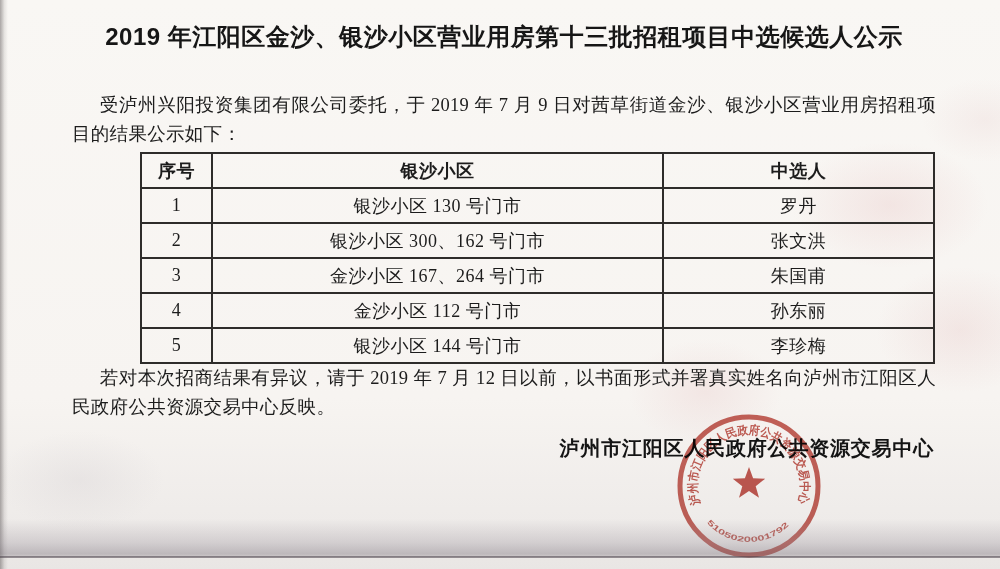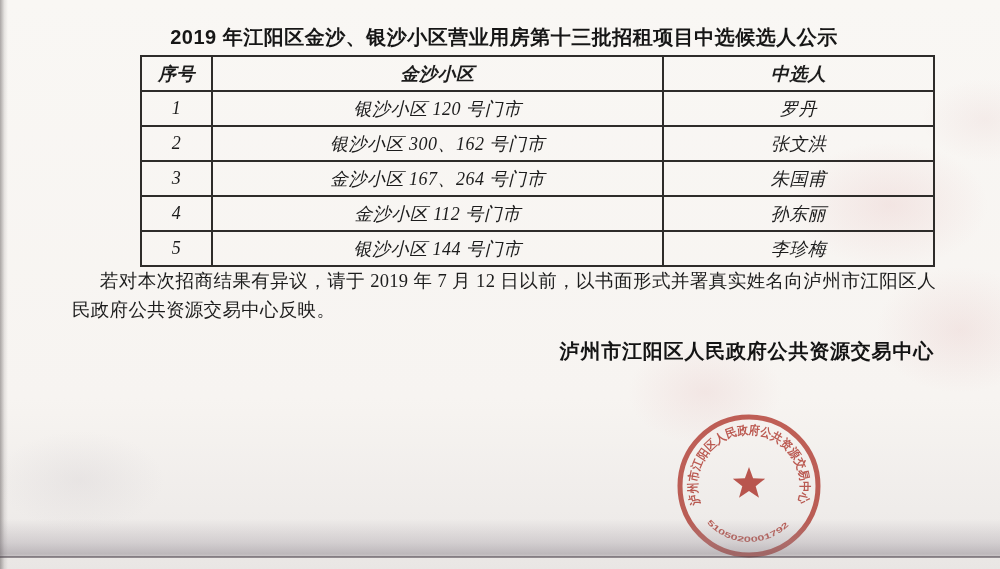--- a/index.html
+++ b/index.html
@@ -20,21 +20,21 @@
   }
   .content {
     position: absolute;
     inset: 0;
     padding: 0 64px 0 72px;
     box-sizing: border-box;
   }
   .title {
     margin: 22px 6px 0 6px;
     text-align: center;
-    font-size: 20px;
+    font-size: 24px;
     line-height: 30px;
     font-weight: 700;
     font-family: "Liberation Sans", sans-serif;
     letter-spacing: 0.5px;
     color: #161616;
   }
   .para {
     margin: 39px 0 0 0;
     font-size: 18.5px;
     line-height: 29px;
@@ -52,21 +52,20 @@
   }
   table.results td, table.results th {
     border: 2px solid #2e2c2a;
     height: 33px;
     padding: 0;
     text-align: center;
     vertical-align: middle;
     font-size: 18px;
     font-weight: 500;
     letter-spacing: 0.5px;
-    font-style: italic;
   }
   table.results th { font-weight: 600; }
   col.c-seq { width: 71px; }
   col.c-project { width: 451px; }
   col.c-winner { width: 271px; }
   .issuer {
     margin: 14px 0 0 0;
     text-align: right;
     padding-right: 2px;
     font-size: 20px;
@@ -114,36 +113,37 @@
   }
 </style>
 </head>
 <body>
 
 <div class="page">
   <div class="content">
 
     <div class="title">2019 年江阳区金沙、银沙小区营业用房第十三批招租项目中选候选人公示</div>
 
+    <p class="para intro">受泸州兴阳投资集团有限公司委托，于 2019 年 7 月 9 日对茜草街道金沙、银沙小区营业用房招租项目的结果公示如下：</p>
 
     <table class="results">
       <colgroup>
         <col class="c-seq">
           <col class="c-project">
           <col class="c-winner">
       </colgroup>
       <tbody>
           <tr>
         <th>序号</th>
-        <th>金沙小区</th>
+        <th>银沙小区</th>
         <th>中选人</th>
       </tr>
       <tr>
         <td>1</td>
-        <td>银沙小区 120 号门市</td>
+        <td>银沙小区 130 号门市</td>
         <td>罗丹</td>
       </tr>
       <tr>
         <td>2</td>
         <td>银沙小区 300、162 号门市</td>
         <td>张文洪</td>
       </tr>
       <tr>
         <td>3</td>
         <td>金沙小区 167、264 号门市</td>

